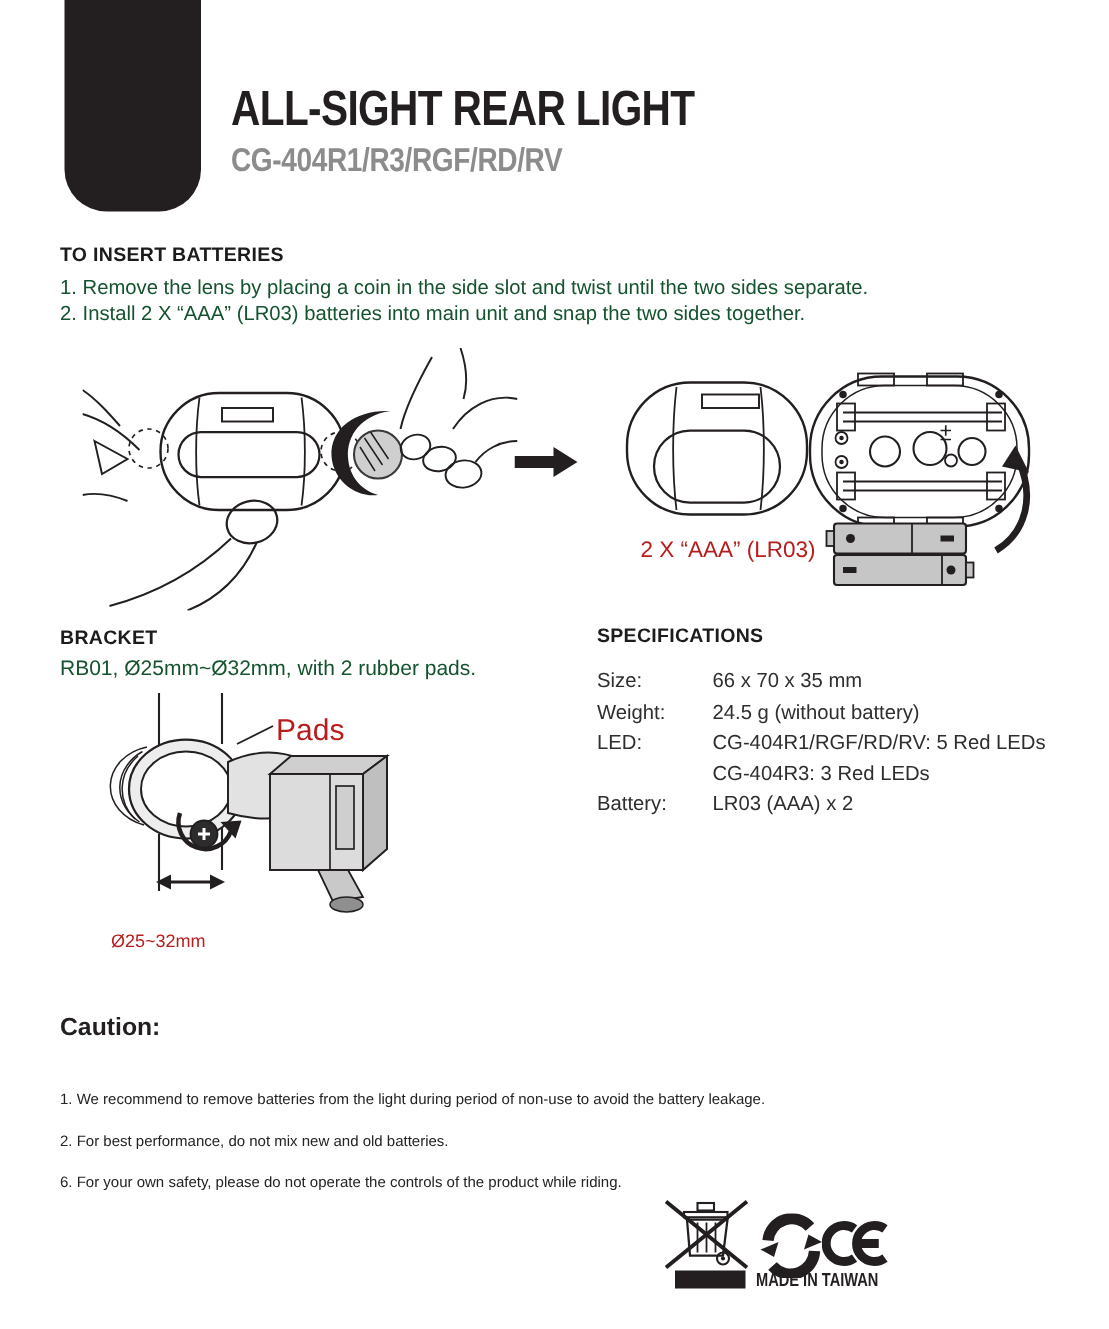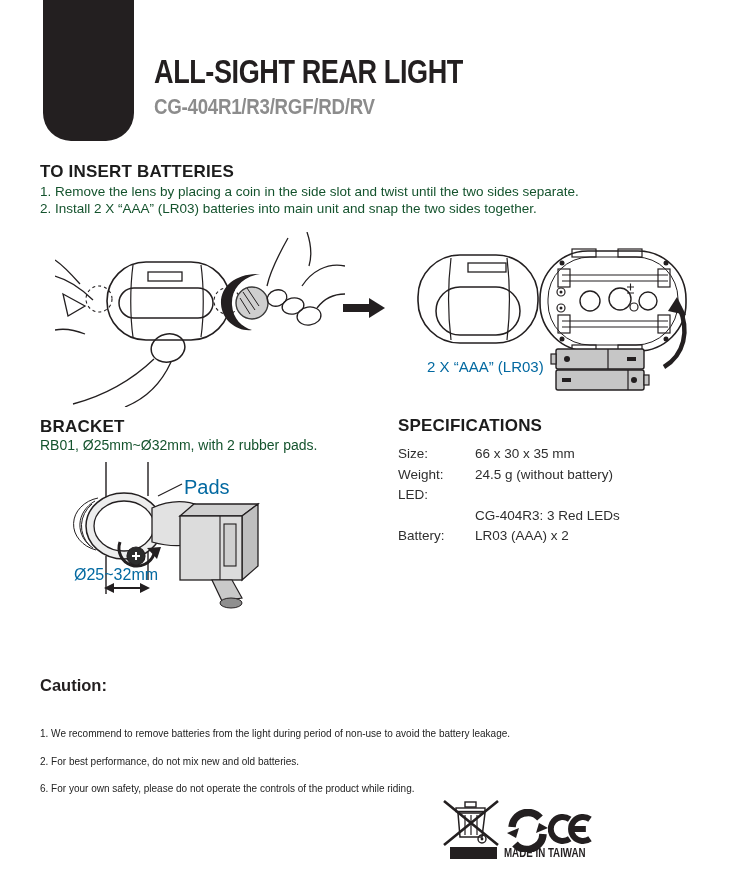--- a/index.html
+++ b/index.html
@@ -8,24 +8,24 @@
   .abs { position:absolute; }
 
   .corner-tab { left:43px; top:0; width:91px; height:141px; background:#231f20;
                 border-radius:0 0 28px 28px; }
 
   .title { left:154px; top:53px; font-size:33px; font-weight:bold; letter-spacing:-0.5px;
            transform:scaleX(0.82); transform-origin:0 0; white-space:nowrap; color:#231f20; }
   .model { left:154px; top:94px; font-size:22px; font-weight:bold; color:#8c8c8c;
            transform:scaleX(0.85); transform-origin:0 0; white-space:nowrap; letter-spacing:-0.3px; }
 
-  .sec-head { font-size:17px; font-weight:bold; letter-spacing:0.2px; color:#1c1c1c; white-space:nowrap; }
+  .sec-head { font-size:13px; font-weight:bold; letter-spacing:0.2px; color:#1c1c1c; white-space:nowrap; }
   .body-text { font-size:13.5px; line-height:17.5px; color:#14532d; white-space:nowrap; }
 
-  .ill-label { font-size:15px; color:#0369a1; white-space:nowrap; }
+  .ill-label { font-size:15px; color:#b91c1c; white-space:nowrap; }
 
   .spec-rows { left:398px; top:444px; width:330px; }
   .spec-row { display:flex; font-size:13.5px; line-height:20.5px; color:#2e2e2e; }
   .spec-row .lab { width:77px; flex:0 0 77px; }
   .spec-row .val { white-space:nowrap; }
 
   .caution-head { left:40px; top:676px; font-size:16.5px; font-weight:bold; }
   .caution-items { left:40px; top:714px; }
   .caution-item { font-size:10px; line-height:15.7px; color:#232323; white-space:nowrap;margin-top:12px; }
 
@@ -166,34 +166,35 @@
     <path d="M70,98 h8 M74,94 v8" stroke="#ffffff" stroke-width="2"></path>
 
     <path class="ink" stroke-width="2" d="M50,130 H80"></path>
     <polygon points="42,130 52,125 52,135" fill="#231f20"></polygon>
     <polygon points="88,130 78,125 78,135" fill="#231f20"></polygon>
 
     <path class="ink" stroke-width="1.2" d="M120,26 L96,38"></path>
   </svg>
 
   <div class="abs ill-label" style="left:184px; top:476px; font-size:20px;">Pads</div>
-  <div class="abs ill-label" style="left:74px; top:566px; font-size:16px;">Ø25~32mm</div>
+  <div class="abs ill-label" style="left:74px; top:620px; font-size:12px;">Ø25~32mm</div>
 
   <div class="abs sec-head" style="left:398px; top:416px;">SPECIFICATIONS</div>
   <div class="abs spec-rows">
     <div class="spec-row">
       <span class="lab">Size:</span>
-      <span class="val">66 x 30 x 35 mm</span>
+      <span class="val">66 x 70 x 35 mm</span>
     </div>
     <div class="spec-row">
       <span class="lab">Weight:</span>
       <span class="val">24.5 g (without battery)</span>
     </div>
     <div class="spec-row">
       <span class="lab">LED:</span>
+      <span class="val">CG-404R1/RGF/RD/RV: 5 Red LEDs</span>
     </div>
     <div class="spec-row">
       <span class="lab"></span>
       <span class="val">CG-404R3: 3 Red LEDs</span>
     </div>
     <div class="spec-row">
       <span class="lab">Battery:</span>
       <span class="val">LR03 (AAA) x 2</span>
     </div>
   </div>

